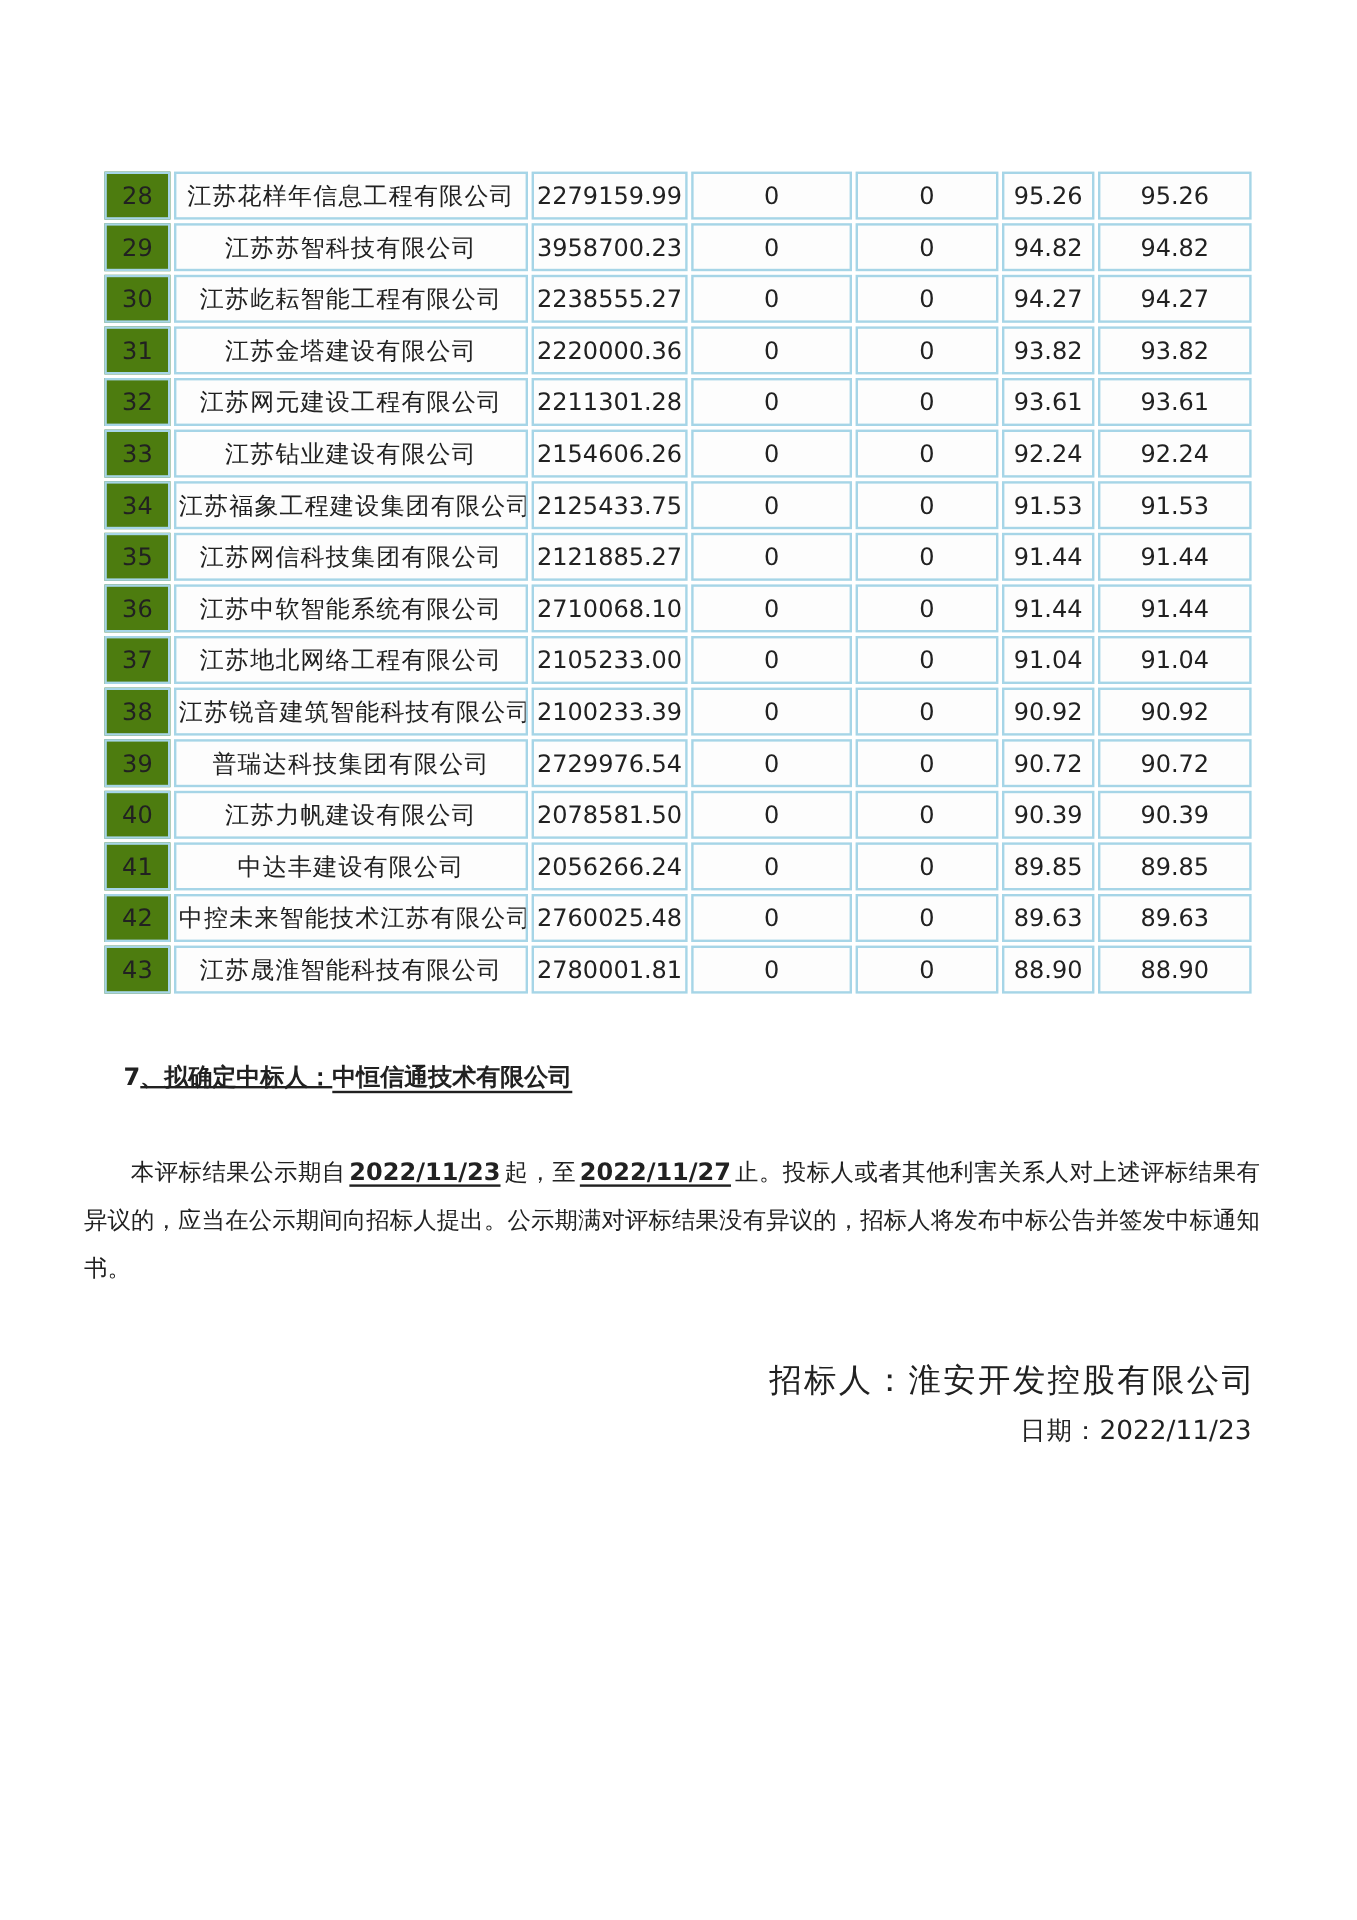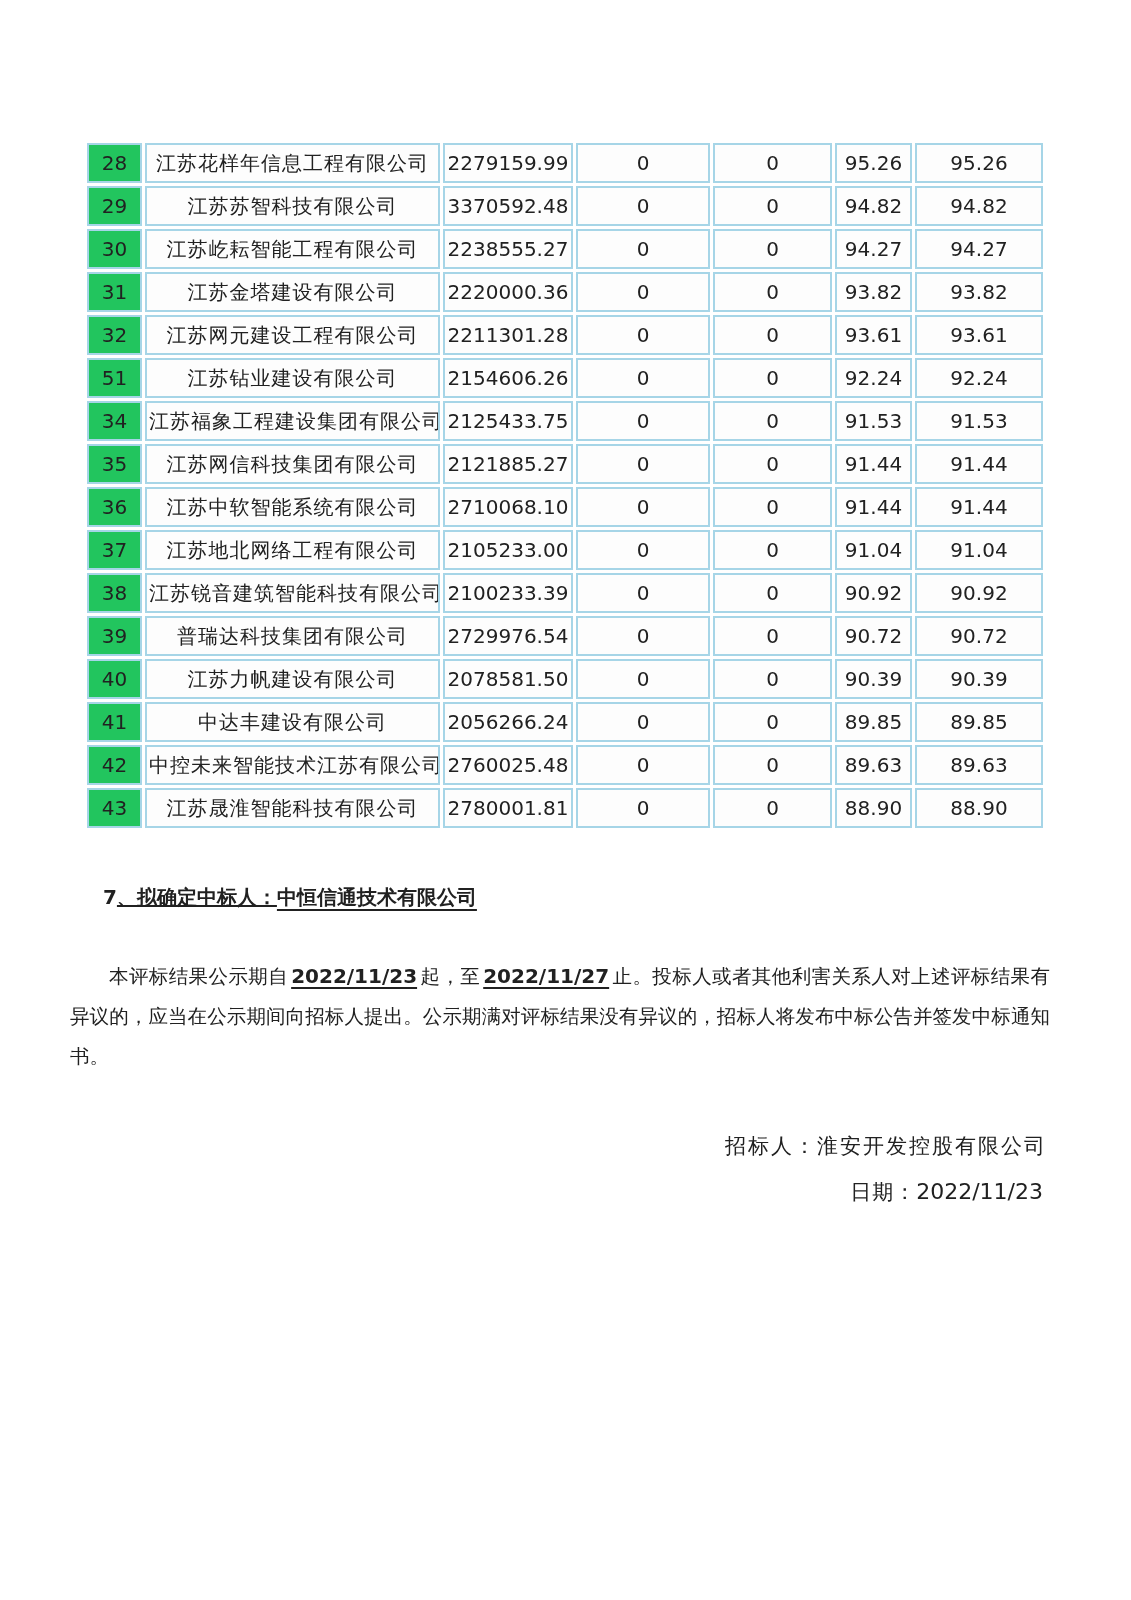--- a/index.html
+++ b/index.html
@@ -30,21 +30,21 @@
     background: #fdfdfd;
     height: 40px;
     padding: 0 2px;
     text-align: center;
     vertical-align: middle;
     font-size: 20px;
     font-family: "DejaVu Sans", "Liberation Sans", sans-serif;
     overflow: hidden;
     white-space: nowrap;
   }
-  table.results td.c0 { background: #22c55e; }
+  table.results td.c0 { background: #4d7c0f; }
   table.results td.c1 {
     font-family: "Liberation Serif", "DejaVu Serif", serif;
     letter-spacing: 1px;
     margin-top: 32px;
   }
 
   
   .section7 {
     position: absolute;
     left: 103px;
@@ -82,21 +82,21 @@
     text-decoration: underline;
     text-underline-offset: 4px;
     padding: 0 3px;
   }
 
   
   .footer-bidder {
     position: absolute;
     top: 1132px;
     right: 84px;
-    font-size: 21px;
+    font-size: 27px;
     letter-spacing: 2px;
     white-space: nowrap;
   }
   .footer-date {
     position: absolute;
     top: 1178px;
     right: 88px;
     font-size: 21px;
     letter-spacing: 1px;
     white-space: nowrap;
@@ -128,21 +128,21 @@
           <td class="c1">江苏花样年信息工程有限公司</td>
           <td class="c2">2279159.99</td>
           <td class="c3">0</td>
           <td class="c4">0</td>
           <td class="c5">95.26</td>
           <td class="c6">95.26</td>
         </tr>
         <tr>
           <td class="c0">29</td>
           <td class="c1">江苏苏智科技有限公司</td>
-          <td class="c2">3370592.48</td>
+          <td class="c2">3958700.23</td>
           <td class="c3">0</td>
           <td class="c4">0</td>
           <td class="c5">94.82</td>
           <td class="c6">94.82</td>
         </tr>
         <tr>
           <td class="c0">30</td>
           <td class="c1">江苏屹耘智能工程有限公司</td>
           <td class="c2">2238555.27</td>
           <td class="c3">0</td>
@@ -162,21 +162,21 @@
         <tr>
           <td class="c0">32</td>
           <td class="c1">江苏网元建设工程有限公司</td>
           <td class="c2">2211301.28</td>
           <td class="c3">0</td>
           <td class="c4">0</td>
           <td class="c5">93.61</td>
           <td class="c6">93.61</td>
         </tr>
         <tr>
-          <td class="c0">51</td>
+          <td class="c0">33</td>
           <td class="c1">江苏钻业建设有限公司</td>
           <td class="c2">2154606.26</td>
           <td class="c3">0</td>
           <td class="c4">0</td>
           <td class="c5">92.24</td>
           <td class="c6">92.24</td>
         </tr>
         <tr>
           <td class="c0">34</td>
           <td class="c1">江苏福象工程建设集团有限公司</td>

